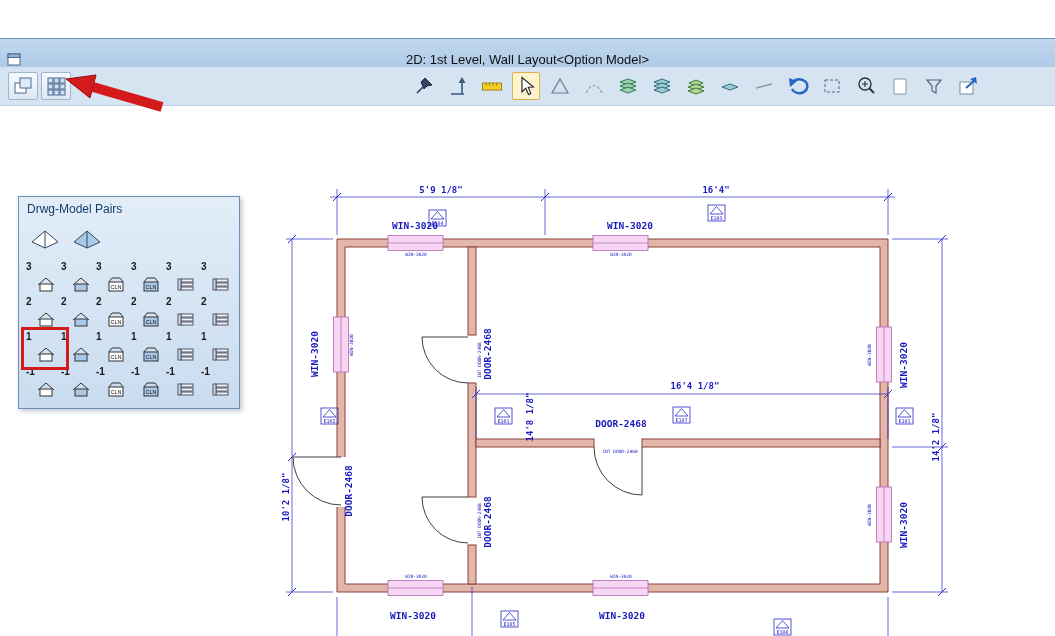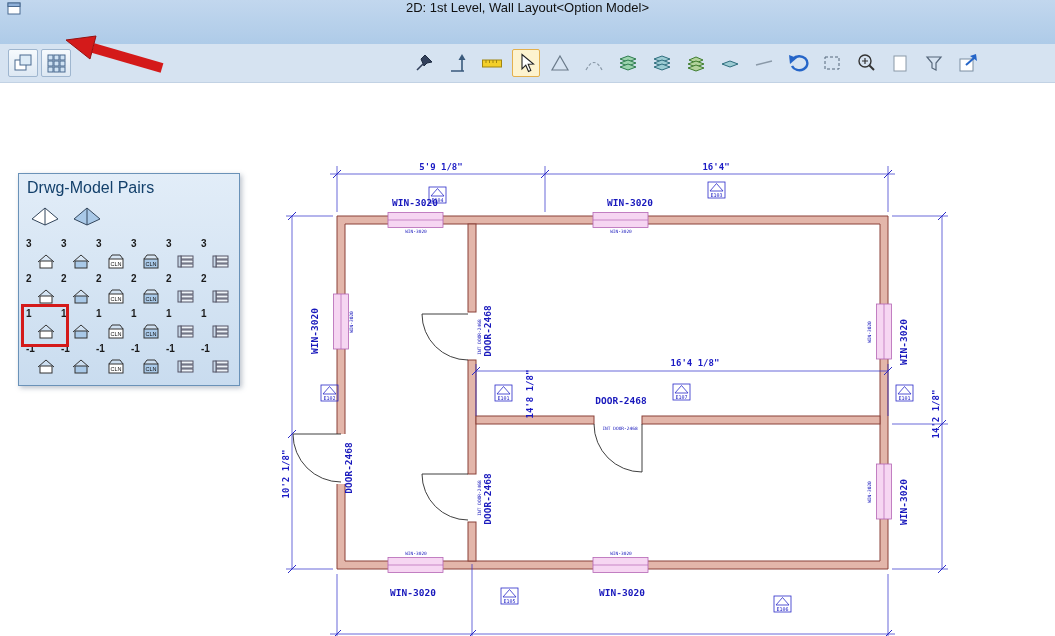--- a/index.html
+++ b/index.html
@@ -1,20 +1,20 @@
 <!DOCTYPE html>
 <html><head>
 <meta charset="utf-8">
 <style>
   html,body{margin:0;padding:0;}
   body{width:1055px;height:636px;overflow:hidden;font-family:"Liberation Sans",sans-serif;background:#fff;}
   .app{position:relative;width:1055px;height:636px;outline:1px solid #6d96c0;background:#fff;}
 
   
-  .titlebar{position:relative;z-index:6;height:44px;background:linear-gradient(#c2d7ee,#aecbe8);display:flex;align-items:flex-start;}
+  .titlebar{position:relative;z-index:6;height:28px;background:linear-gradient(#c2d7ee,#aecbe8);display:flex;align-items:flex-end;margin-top:39px;}
   .titlebar .appicon{margin-left:6px;display:flex;}
   .titlebar .title{position:absolute;left:0;right:0;text-align:center;font-size:13px;color:#101010;}
 
   
   .toolbar{position:relative;z-index:6;height:38px;background:#d6e3f1;border-bottom:1px solid #c2d2e4;}
   .left-tools{position:absolute;left:8px;top:5px;display:flex;gap:3px;}
   .ltool{width:28px;height:26px;display:flex;align-items:center;justify-content:center;border:1px solid #9fb6cf;background:linear-gradient(#f6fafd,#dde8f3);border-radius:2px;}
   .center-tools{position:absolute;left:410px;top:5px;display:flex;gap:6px;}
   .tool{width:26px;height:26px;display:flex;align-items:center;justify-content:center;border:1px solid transparent;border-radius:2px;}
   .tool.selected{background:#fdf3cf;border-color:#e3b04e;}
@@ -24,21 +24,21 @@
   .plan-svg{position:absolute;left:0;top:-67px;z-index:1;}
 
   
   .dimtext{font-family:"DejaVu Sans Mono",monospace;font-size:9px;font-weight:bold;fill:#1a1ac4;}
   .lbl{font-family:"DejaVu Sans Mono",monospace;font-size:9.5px;font-weight:bold;fill:#1818bc;}
   .tiny{font-family:"DejaVu Sans Mono",monospace;font-size:4.5px;fill:#1818bc;}
   .tagtxt{font-family:"DejaVu Sans Mono",monospace;font-size:5px;fill:#1a1ac4;}
 
   
   .palette{position:absolute;left:18px;top:90px;width:220px;z-index:5;background:linear-gradient(#e2edf8,#c9dcef);border:1px solid #6a92b8;box-shadow:2px 2px 5px rgba(60,80,110,.35);padding-bottom:8px;}
-  .ptitle{font-size:16px;color:#13406b;padding:5px 8px 3px 8px;height:16px;}
+  .ptitle{font-size:12px;color:#13406b;padding:5px 8px 3px 8px;height:16px;}
   .bigrow{display:flex;gap:10px;padding:3px 0 6px 10px;height:30px;align-items:center;}
   .bigicon{display:flex;}
   .pgrid{display:grid;grid-template-columns:repeat(6,35px);grid-auto-rows:35px;padding:0 2px 0 4px;}
   .pcell{position:relative;}
   .pnum{position:absolute;left:3px;top:1px;font-size:10px;font-weight:bold;color:#1a1a1a;}
   .pic{position:absolute;right:2px;bottom:3px;}
   .sel-box{position:absolute;left:2px;top:130px;width:42px;height:37px;border:3px solid #d41a1a;z-index:7;}
 
   
   .red-arrow{position:absolute;left:58px;top:32px;z-index:8;}

